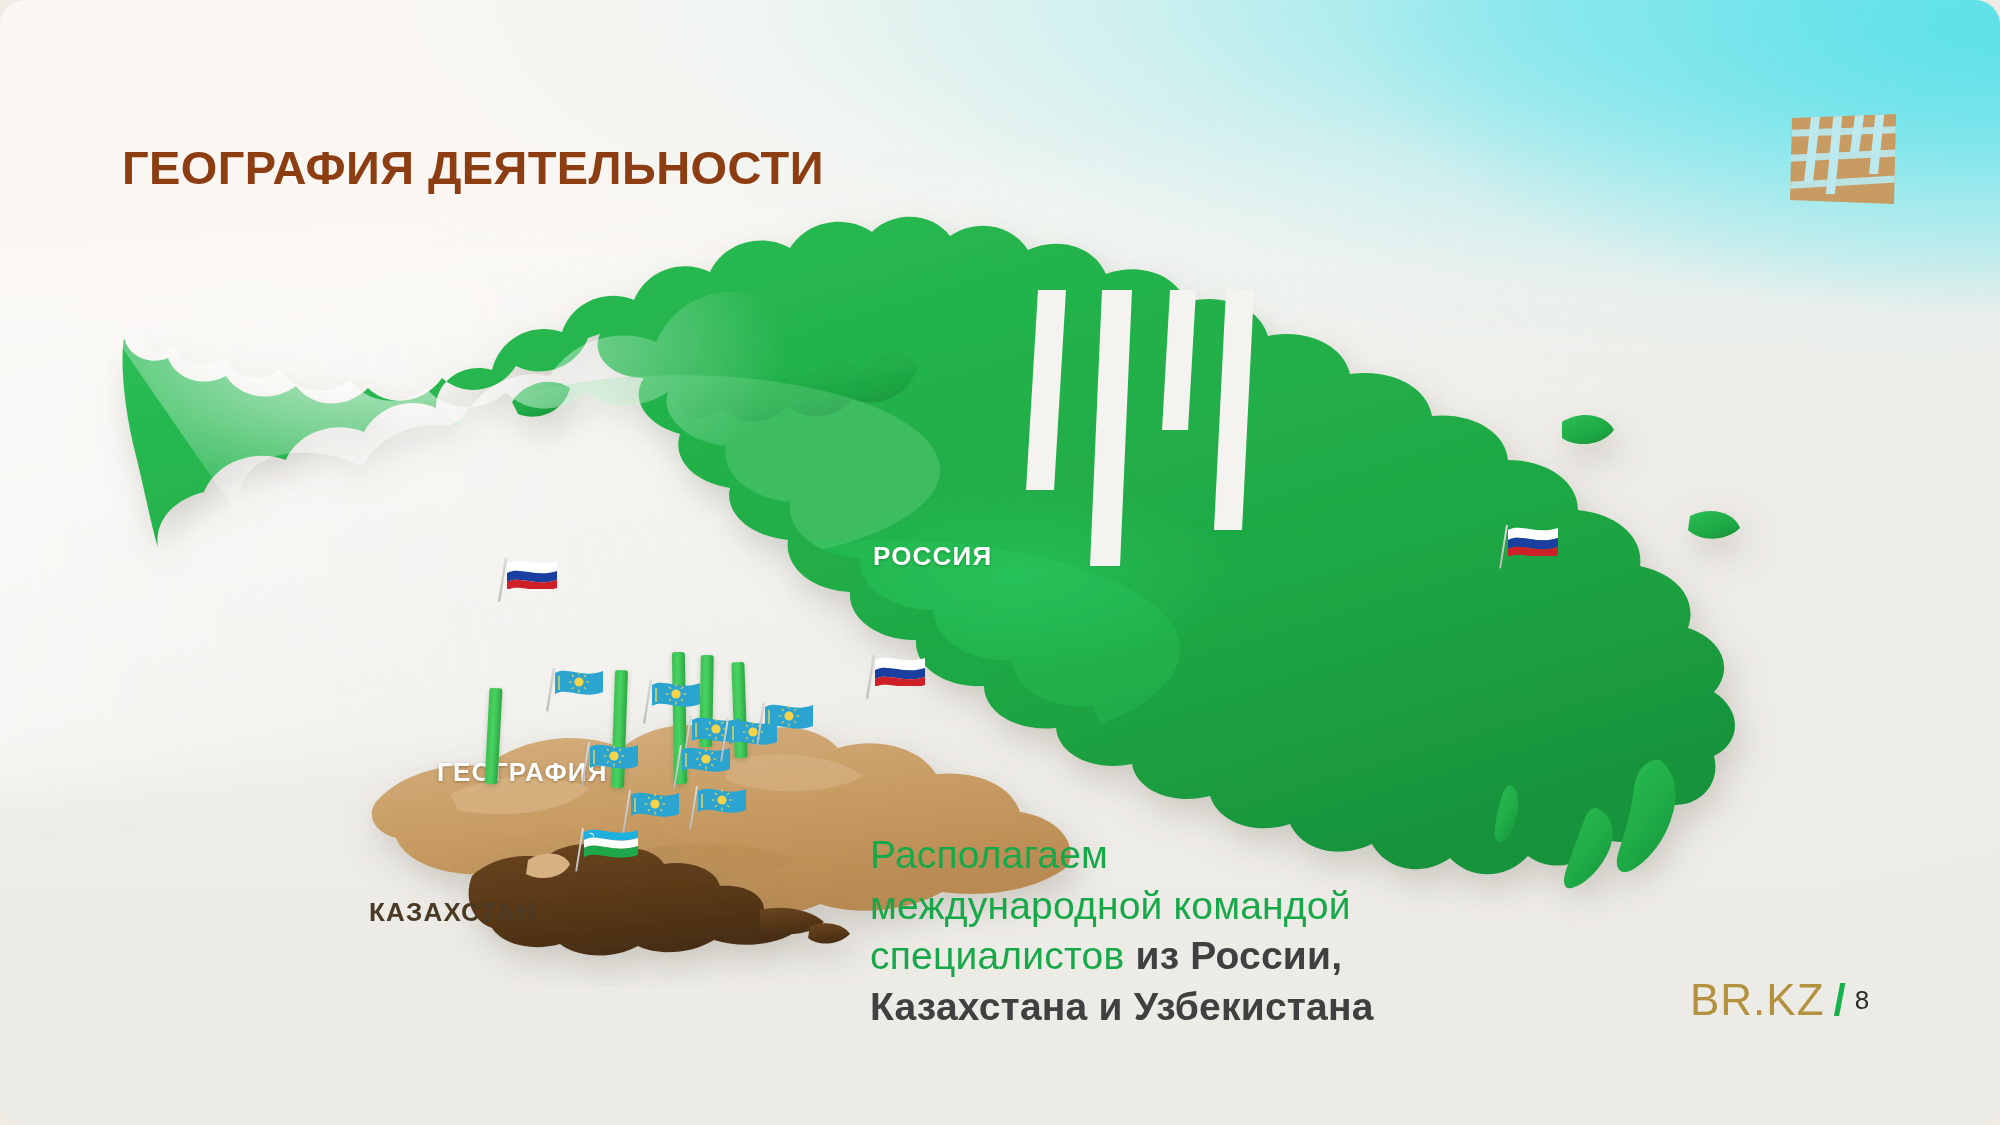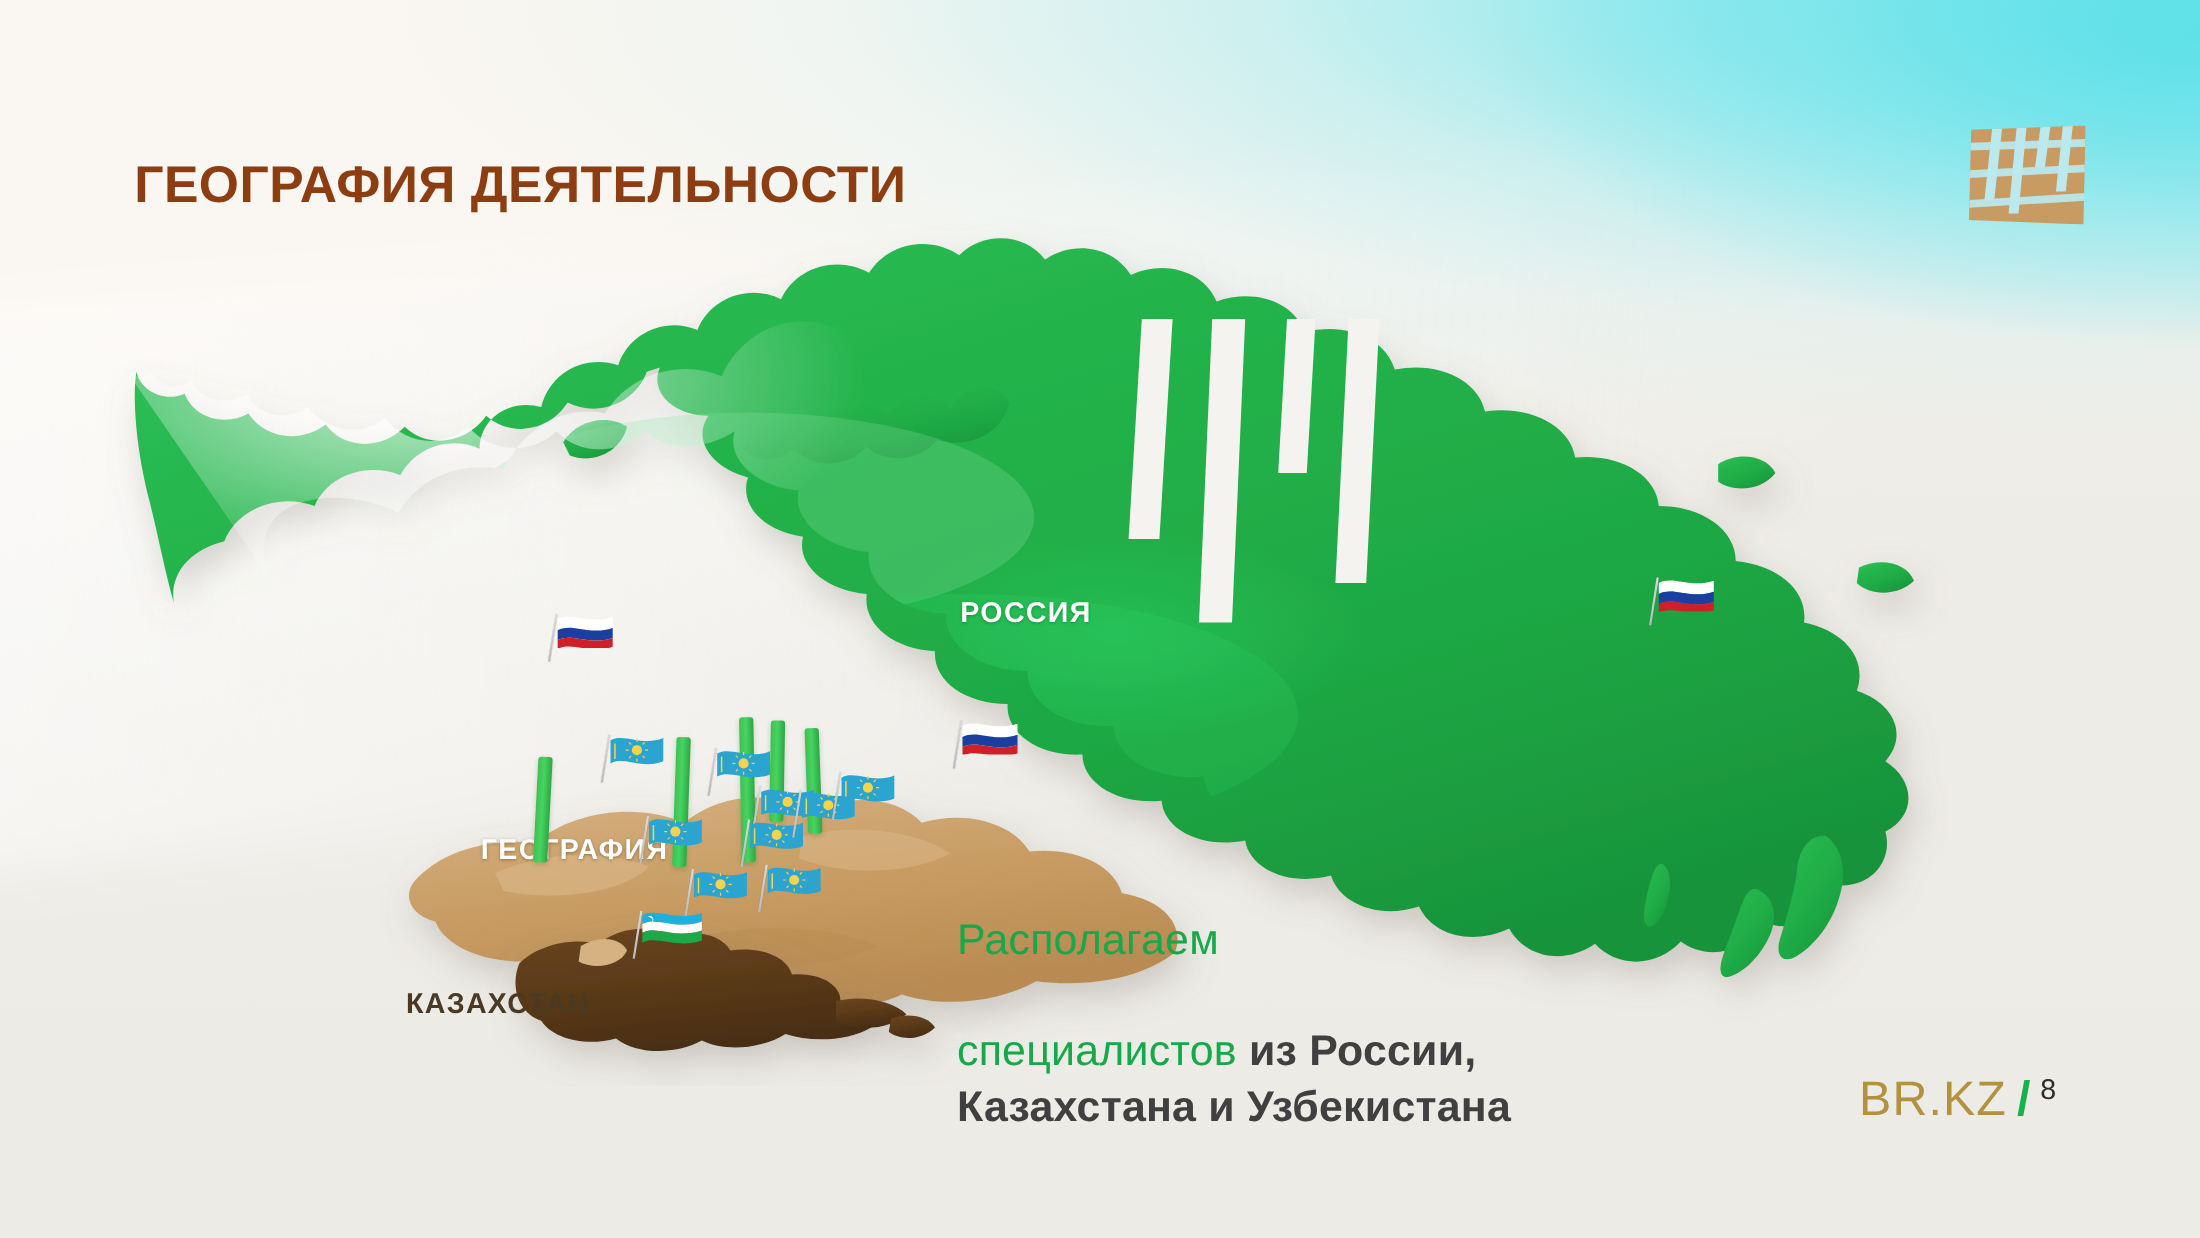--- a/index.html
+++ b/index.html
@@ -2,21 +2,21 @@
 <html lang="ru"><head>
 <meta charset="utf-8">
 <title>География деятельности</title>
 <style>
   html,body{margin:0;padding:0;}
   body{
     width:2000px;height:1125px;overflow:hidden;position:relative;
     font-family:"Liberation Sans",sans-serif;
     background:#EFECE6;
   }
-  #slide{position:absolute;inset:0;overflow:hidden;}
+  #slide{position:absolute;inset:0;overflow:hidden;border-radius:25px;}
 
   
   .bg-base{
     position:absolute;inset:0;
     background:
       linear-gradient(168deg,
         rgba(250,246,241,1) 0%,
         rgba(250,246,241,1) 20%,
         rgba(243,242,238,1) 34%,
         rgba(238,236,231,1) 52%,
@@ -109,21 +109,21 @@
   .body-text{
     position:absolute;left:858px;top:830px;width:640px;
     font-size:39px;line-height:1.30;font-weight:500;letter-spacing:0.2px;margin-left:12px;
   }
   .body-text .green{color:#17A84A;}
   .body-text .dark{color:#404040;font-weight:700;}
 
   
   .brand{
     position:absolute;left:1690px;top:975px;
-    display:flex;align-items:flex-start;gap:9px;
+    display:flex;align-items:center;gap:9px;
   }
   .brand .name{font-size:44px;color:#B2913F;letter-spacing:1px;font-weight:400;}
   .brand .slash{font-size:44px;color:#18B24B;font-weight:700;}
   .brand .num{font-size:26px;color:#2B2B2B;font-weight:400;}
 </style>
 </head>
 <body>
 
 <div id="slide">
 
@@ -592,21 +592,21 @@
         <path d="M1,4 C14,-3 32,10 55,2 L55,10 C32,18 14,5 1,12 Z" fill="#1EB0DC"></path>
         <path d="M1,12 C14,5 32,18 55,10 L55,18 C32,26 14,13 1,20 Z" fill="#FFFFFF"></path>
         <path d="M1,20 C14,13 32,26 55,18 L55,27 C32,35 14,22 1,29 Z" fill="#1EA84A"></path>
         <path d="M6,5 C9,4 11,6 11,8 C11,10 9,11 7,11 C9,11 11,9 10,7 Z" fill="#FFFFFF"></path>
       </svg>
     </div>
   </div>
 
   <div class="body-text">
     <span class="green">Располагаем</span><br>
-    <br>
+    <span class="green">международной командой</span><br>
     <span class="green">специалистов</span>
     <span class="dark">из России,</span><br>
     <span class="dark">Казахстана и Узбекистана</span>
   </div>
 
   <div class="brand">
     <span class="name">BR.KZ</span>
     <span class="slash">/</span>
     <span class="num">8</span>
   </div>

